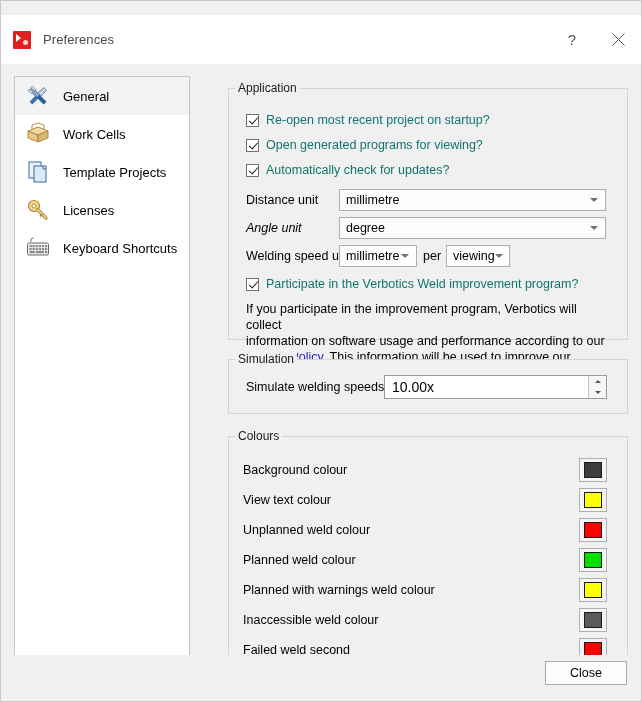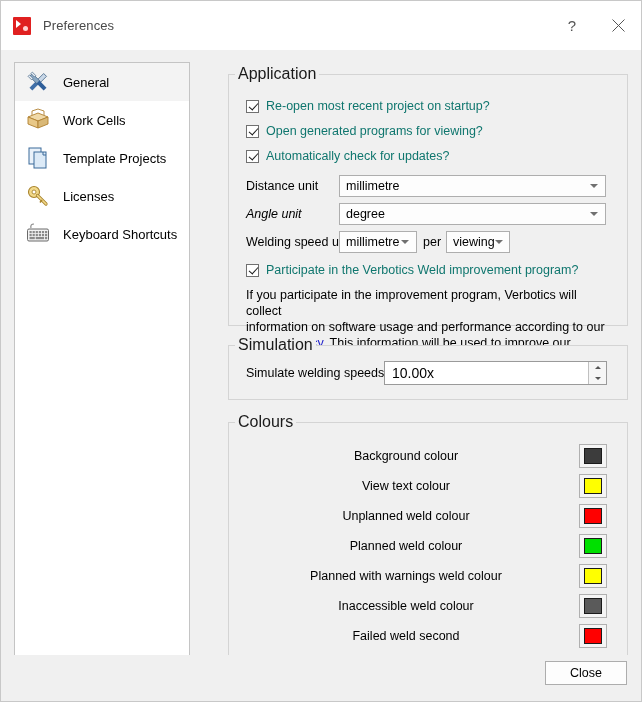--- a/index.html
+++ b/index.html
@@ -31,20 +31,21 @@
 
   
   .titlebar {
     height: 49px;
     min-height: 31px;
     background: #ffffff;
     display: flex;
     align-items: center;
     padding-left: 12px;
     box-sizing: border-box;
+    margin-top: 14px;
   }
   .app-icon {
     width: 18px; height: 18px;
     background: #e02020;
     border-radius: 1px;
     position: relative;
     margin-right: 12px;
     flex: 0 0 auto;
     overflow: hidden;
   }
@@ -138,21 +139,21 @@
   .group {
     position: absolute;
     left: 0;
     width: 400px;
     border: 1px solid #d4d4d4;
     background: #f0f0f0;
     box-sizing: border-box;
   }
   .group-title {
     position: absolute;
-    font-size: 16px;
+    font-size: 12px;
     color: #1a1a1a;
     background: #f0f0f0;
     padding: 0 3px;
     left: 6px;
     top: -8px;
     line-height: 14px;
   }
 
   
   .chk-row {
@@ -262,21 +263,21 @@
   }
 
   
   .colour-row {
     display: flex;
     align-items: center;
     height: 30px;
   }
   .colour-label {
     flex: 1;
-    text-align: center;
+    text-align: left;
     padding-right: 10px;
     font-size: 12.5px;
     color: #000;
   }
   .swatch-btn {
     width: 28px; height: 24px;
     border: 1px solid #b0b0b0;
     background: #f5f5f5;
     box-sizing: border-box;
     display: flex;

